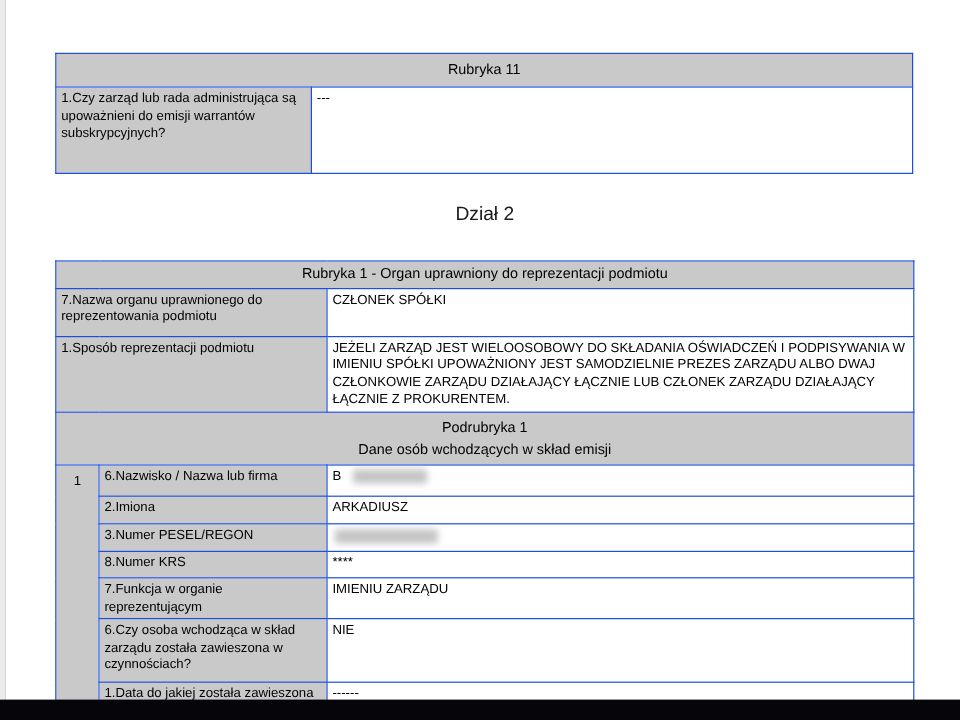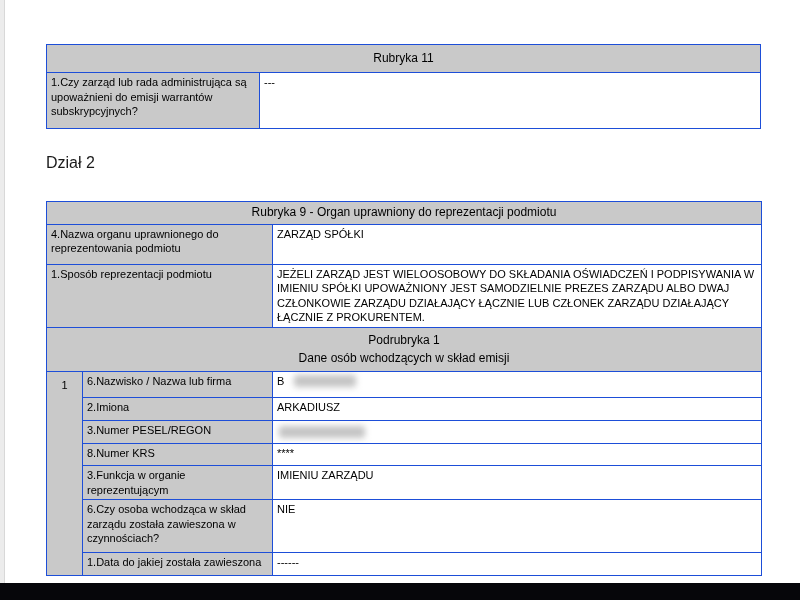--- a/index.html
+++ b/index.html
@@ -49,21 +49,21 @@
   td.label-cell { background:#c9c9c9; }
   td.value-cell { background:#ffffff; }
   td.entry-number-cell {
     background:#c9c9c9;
     text-align:center;
     vertical-align:top;
     padding-top:6px;
   }
   .subheader-line { line-height:1.55; }
   .page-heading {
-    text-align:left;
+    text-align:center;
     font-size:16px;
     margin-top:25px;
     margin-bottom:29px;
     color:#1a1a1a;
   }
   .redaction-blur {
     display:inline-block;
     background:#c4c4c4;
     height:12px;
     border-radius:2px;
@@ -85,41 +85,41 @@
   <table id="table-rubryka11">
     <colgroup>
         <col style="width:213px">
         <col style="width:501px">
       </colgroup>
     <tbody>
         <tr>
       <th class="section-header" colspan="2" style="height:28px">Rubryka 11</th>
     </tr>
     <tr>
-      <td class="label-cell" style="height:56px">1.Czy zarząd lub rada administrująca są upoważnieni do emisji warrantów subskrypcyjnych?</td>
+      <td class="label-cell" style="height:72px">1.Czy zarząd lub rada administrująca są upoważnieni do emisji warrantów subskrypcyjnych?</td>
       <td class="value-cell">---</td>
     </tr>
   </tbody>
     </table>
 
   <div class="page-heading">Dział 2</div>
 
   <table id="table-rubryka1">
     <colgroup>
         <col style="width:36px">
         <col style="width:190px">
         <col style="width:489px">
       </colgroup>
     <tbody>
         <tr>
-      <th class="section-header" colspan="3" style="height:21px">Rubryka 9 - Organ uprawniony do reprezentacji podmiotu</th>
+      <th class="section-header" colspan="3" style="height:21px">Rubryka 1 - Organ uprawniony do reprezentacji podmiotu</th>
     </tr>
     <tr>
-      <td class="label-cell" colspan="2" style="height:40px">4.Nazwa organu uprawnionego do reprezentowania podmiotu</td>
-      <td class="value-cell">ZARZĄD SPÓŁKI</td>
+      <td class="label-cell" colspan="2" style="height:40px">7.Nazwa organu uprawnionego do reprezentowania podmiotu</td>
+      <td class="value-cell">CZŁONEK SPÓŁKI</td>
     </tr>
     <tr>
       <td class="label-cell" colspan="2" style="height:57px">1.Sposób reprezentacji podmiotu</td>
       <td class="value-cell">JEŻELI ZARZĄD JEST WIELOOSOBOWY DO SKŁADANIA OŚWIADCZEŃ I PODPISYWANIA W IMIENIU SPÓŁKI UPOWAŻNIONY JEST SAMODZIELNIE PREZES ZARZĄDU ALBO DWAJ CZŁONKOWIE ZARZĄDU DZIAŁAJĄCY ŁĄCZNIE LUB CZŁONEK ZARZĄDU DZIAŁAJĄCY ŁĄCZNIE Z PROKURENTEM.</td>
     </tr>
     <tr>
       <th class="section-header" colspan="3" style="height:31px">
         <div class="subheader-line">Podrubryka 1</div>
         <div class="subheader-line">Dane osób wchodzących w skład emisji</div>
       </th>
@@ -142,21 +142,21 @@
       <td class="label-cell" style="height:23px">3.Numer PESEL/REGON</td>
       <td class="value-cell">
         <span class="redaction-blur blur-pesel"></span>
       </td>
     </tr>
     <tr>
       <td class="label-cell" style="height:22px">8.Numer KRS</td>
       <td class="value-cell">****</td>
     </tr>
     <tr>
-      <td class="label-cell" style="height:23px">3.Funkcja w organie reprezentującym</td>
+      <td class="label-cell" style="height:23px">7.Funkcja w organie reprezentującym</td>
       <td class="value-cell">IMIENIU ZARZĄDU</td>
     </tr>
     <tr>
       <td class="label-cell" style="height:53px">6.Czy osoba wchodząca w skład zarządu została zawieszona w czynnościach?</td>
       <td class="value-cell">NIE</td>
     </tr>
     <tr>
       <td class="label-cell" style="height:23px">1.Data do jakiej została zawieszona</td>
       <td class="value-cell">------</td>
     </tr>

